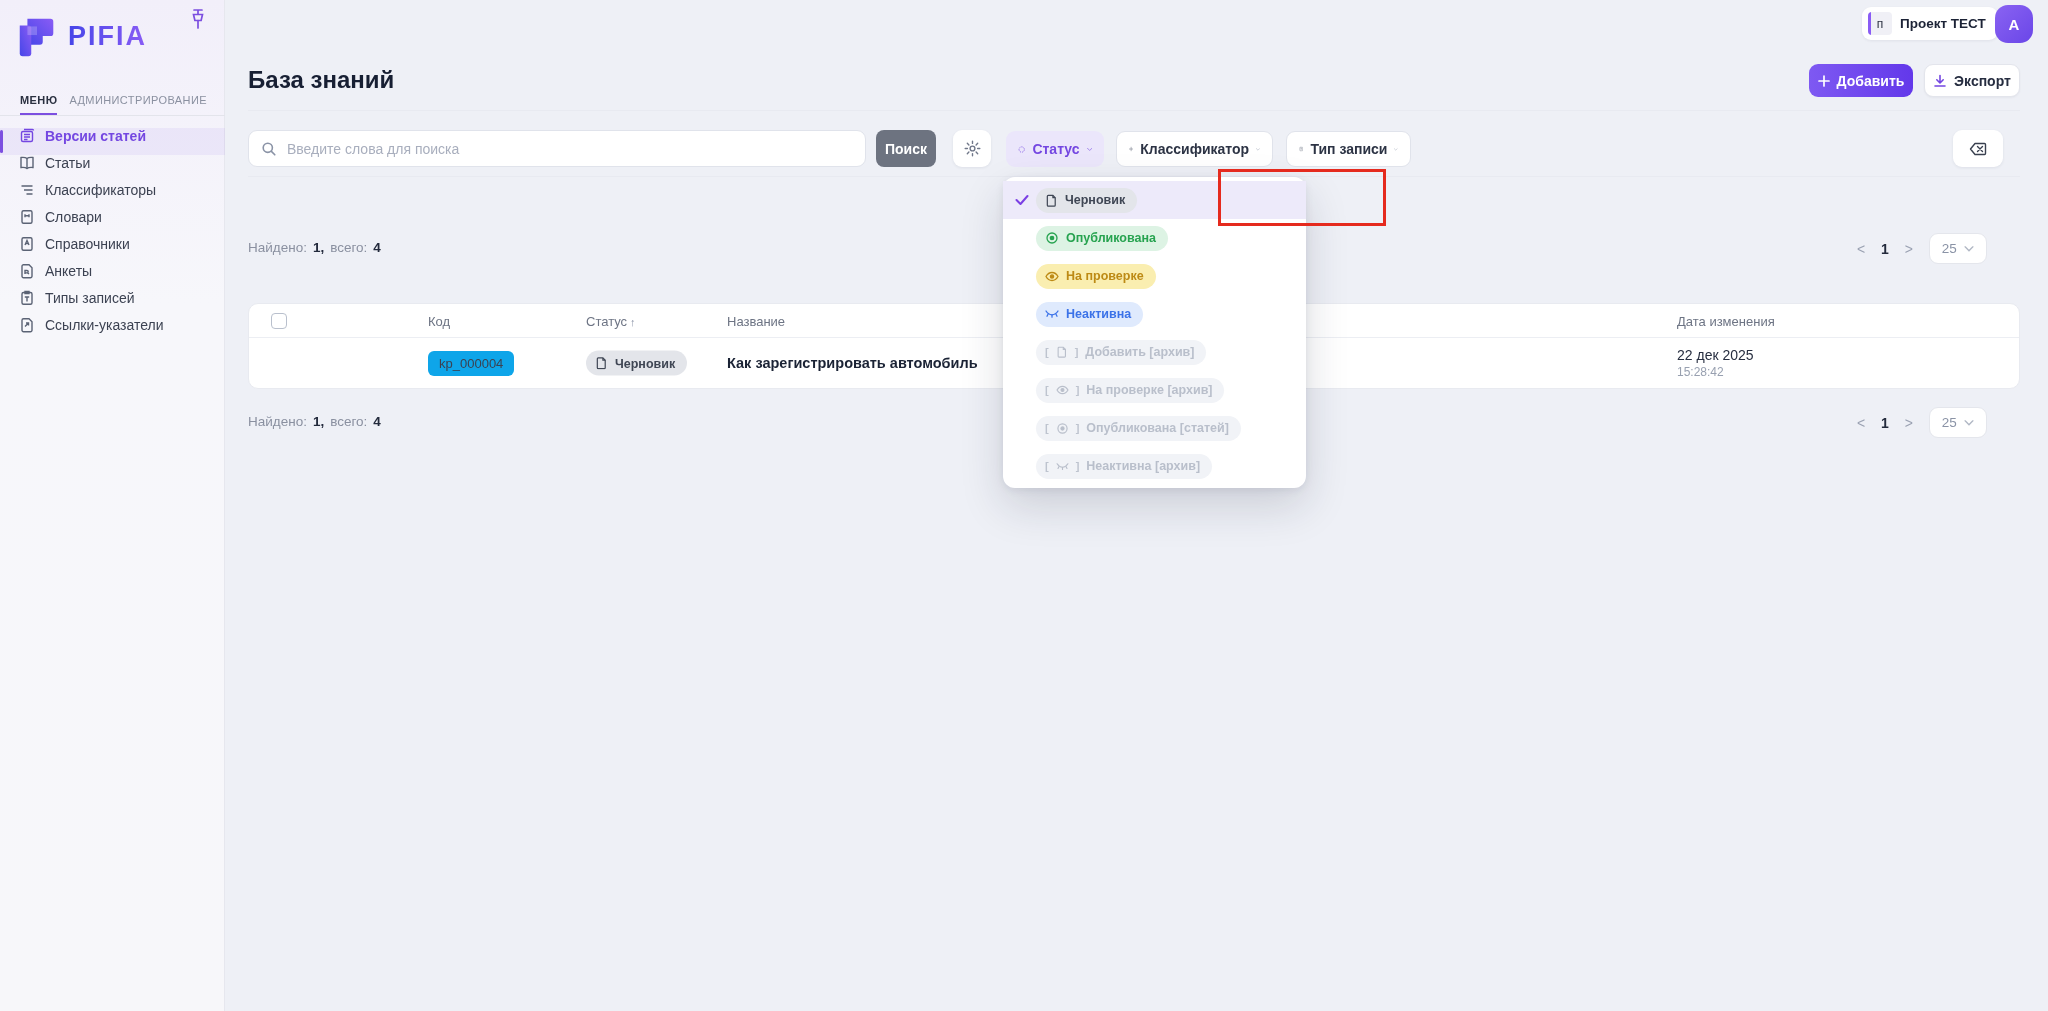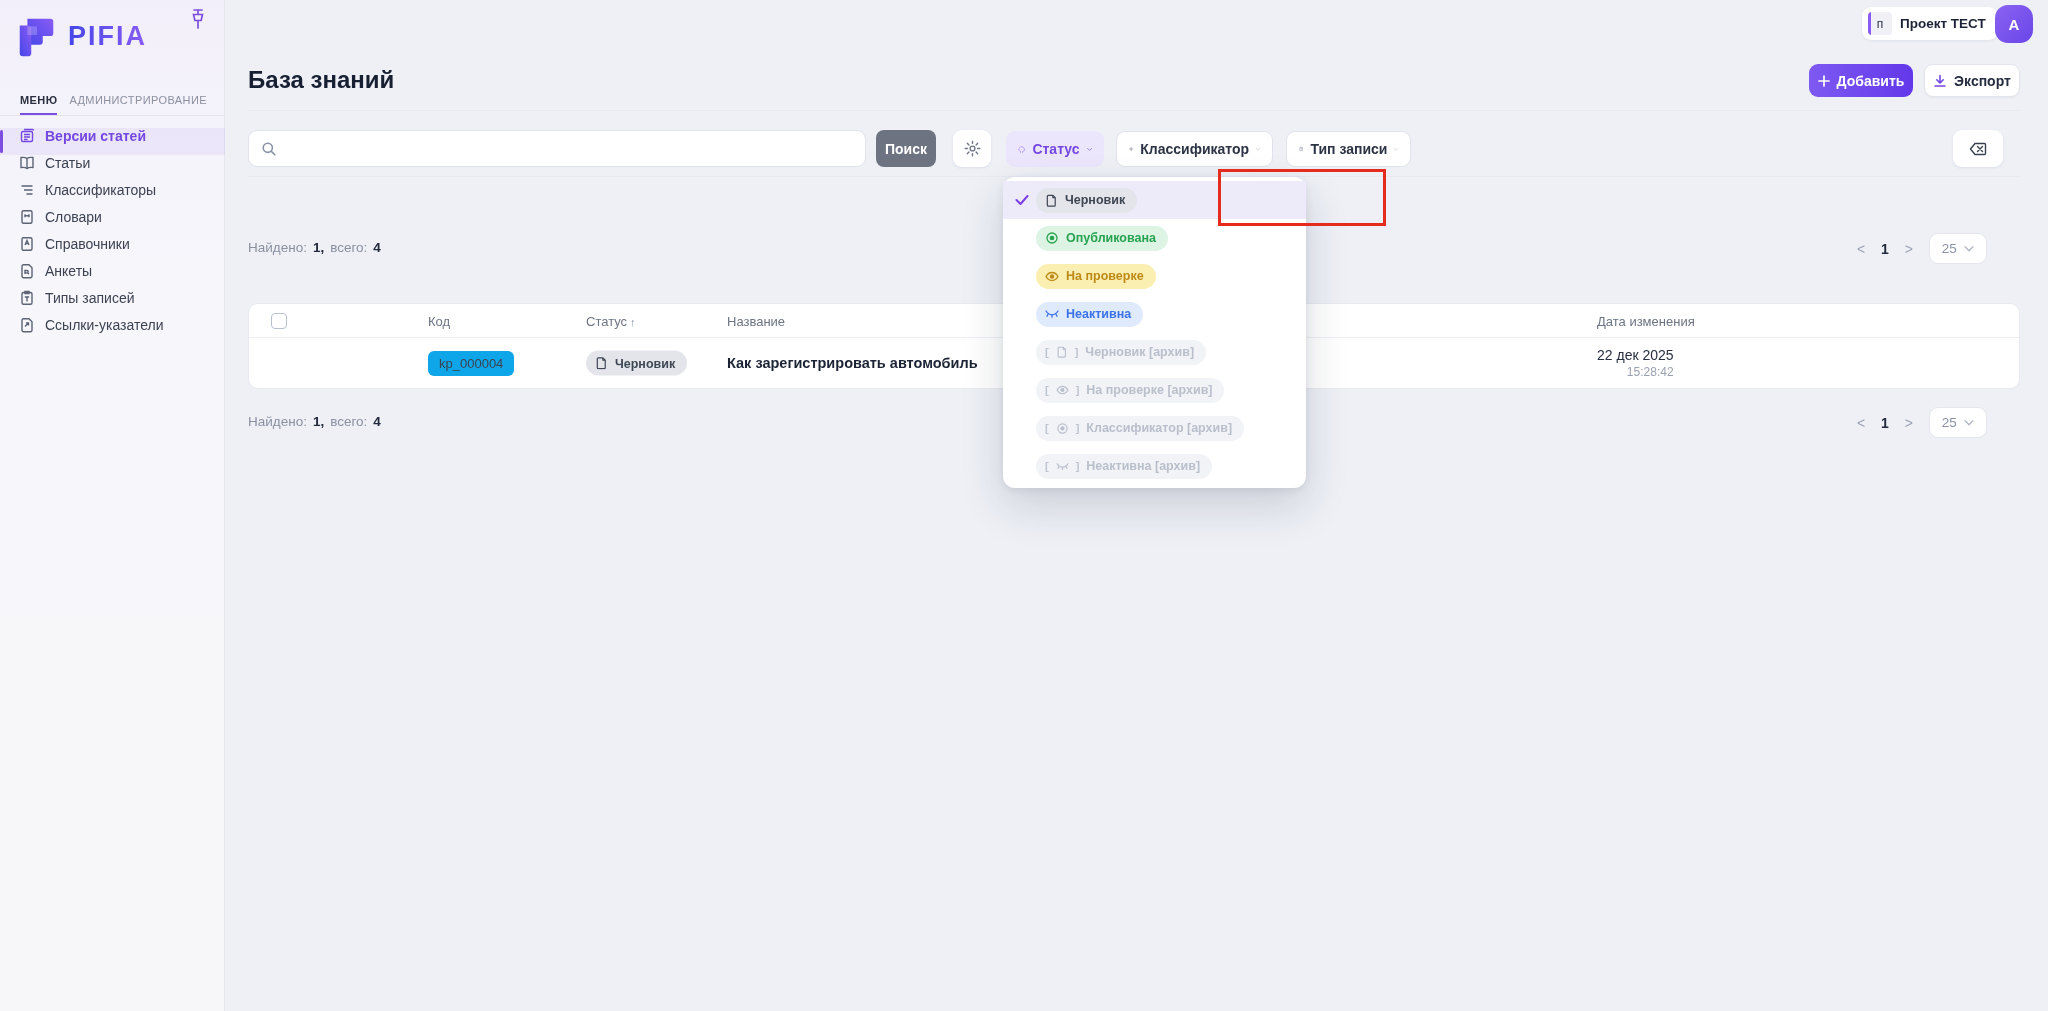--- a/index.html
+++ b/index.html
@@ -131,21 +131,21 @@
     position:absolute; left:23px; top:303px; width:1772px; height:86px;
     background:#fff; border:1px solid #e8eaf0; border-radius:10px;
   }
   .t-header{height:34px; border-bottom:1px solid #eceef3; position:relative; font-size:13px; color:#6d7484;}
   .t-row{height:50px; position:relative; cursor:pointer;}
   .cell{position:absolute; top:50%; transform:translateY(-50%); white-space:nowrap;}
   .c-check{left:22px;}
   .c-code{left:179px;}
   .c-status{left:337px;}
   .c-title{left:478px;}
-  .c-date{left:1348px;text-align:right;}
+  .c-date{left:1428px;}
   .checkbox{width:16px; height:16px; border:1.5px solid #b9c0cd; border-radius:4px; background:#fff; cursor:pointer;}
   .code-pill{background:#0ea5e9; border-radius:6px; padding:5px 11px; font-size:13px; color:#3b4252;}
   .row-title{font-size:14.5px; font-weight:700; color:#1b2335;}
   .date-main{font-size:14px; color:#272e40;}
   .date-sub{font-size:12px; color:#98a0b0; margin-top:2px;}
   .sort-ind{font-size:11px; margin-left:3px; color:#8a93a6;}
 
   
   .pill{display:inline-flex; align-items:center; gap:7px; height:25px; padding:0 12px 0 9px; border-radius:13px; font-size:12.5px; font-weight:600; white-space:nowrap;}
   .pill svg{flex:0 0 auto;}
@@ -288,20 +288,21 @@
       <span>Экспорт</span>
     </div>
 
     <div class="hdiv" style="top:110px"></div>
 
     <div class="search-box">
       <svg width="16" height="16" viewBox="0 0 16 16" fill="none" stroke="#8a93a6" stroke-width="1.6" stroke-linecap="round">
           <circle cx="6.8" cy="6.8" r="4.6"></circle>
           <path d="M10.4 10.4l3.4 3.4"></path>
         </svg>
+      <input value="" placeholder="Введите слова для поиска" style="">
     </div>
     <div class="btn btn-search">Поиск</div>
     <div class="btn btn-gear">
       <svg width="17" height="17" viewBox="0 0 17 17" fill="none" stroke="currentColor" stroke-width="1.4" stroke-linecap="round">
           <circle cx="8.5" cy="8.5" r="2.4"></circle>
           <path d="M8.5 1.2v2.2M8.5 13.6v2.2M1.2 8.5h2.2M13.6 8.5h2.2M3.3 3.3l1.6 1.6M12.1 12.1l1.6 1.6M13.7 3.3l-1.6 1.6M4.9 12.1l-1.6 1.6"></path>
         </svg>
     </div>
 
     <div class="chip chip-status">
@@ -449,21 +450,21 @@
         </span>
       </div>
       <div class="dd-item">
         <span class="pill st-arch">
           <span class="bk">[</span>
           <svg width="12" height="12" viewBox="0 0 14 14" fill="none" stroke="currentColor" stroke-width="1.3">
               <path d="M3.5 1.5h5l2.5 2.5v8a1 1 0 0 1-1 1H3.5a1 1 0 0 1-1-1v-9.5a1 1 0 0 1 1-1z"></path>
               <path d="M8.5 1.5V4H11"></path>
             </svg>
           <span class="bk">]</span>
-          <span>Черновик [архив]</span>
+          <span>Добавить [архив]</span>
         </span>
       </div>
       <div class="dd-item">
         <span class="pill st-arch">
           <span class="bk">[</span>
           <svg width="13" height="10" viewBox="0 0 14 11" fill="none" stroke="currentColor" stroke-width="1.3">
               <path d="M1 5.5C2.8 2.3 5 1.5 7 1.5s4.2.8 6 4c-1.8 3.2-4 4-6 4s-4.2-.8-6-4z"></path>
               <circle cx="7" cy="5.5" r="1.6" fill="currentColor"></circle>
             </svg>
           <span class="bk">]</span>
@@ -471,21 +472,21 @@
         </span>
       </div>
       <div class="dd-item">
         <span class="pill st-arch">
           <span class="bk">[</span>
           <svg width="13" height="11" viewBox="0 0 14 12" fill="none" stroke="currentColor" stroke-width="1.3">
               <circle cx="7" cy="6" r="5"></circle>
               <circle cx="7" cy="6" r="1.7" fill="currentColor"></circle>
             </svg>
           <span class="bk">]</span>
-          <span>Классификатор [архив]</span>
+          <span>Опубликована [статей]</span>
         </span>
       </div>
       <div class="dd-item">
         <span class="pill st-arch">
           <span class="bk">[</span>
           <svg width="13" height="9" viewBox="0 0 14 10" fill="none" stroke="currentColor" stroke-width="1.3" stroke-linecap="round">
               <path d="M1 2c1.8 3 4 3.8 6 3.8S11.2 5 13 2"></path>
               <path d="M3 5.2L2 7.2M7 6v2.2M11 5.2l1 2"></path>
             </svg>
           <span class="bk">]</span>

